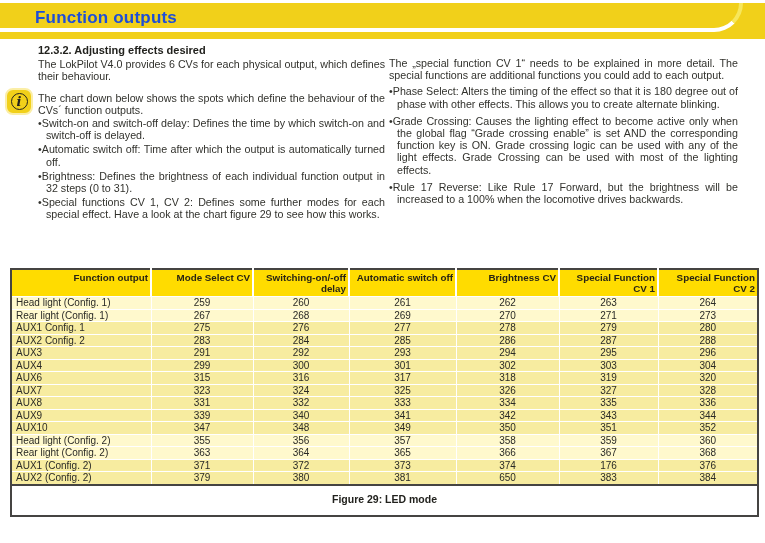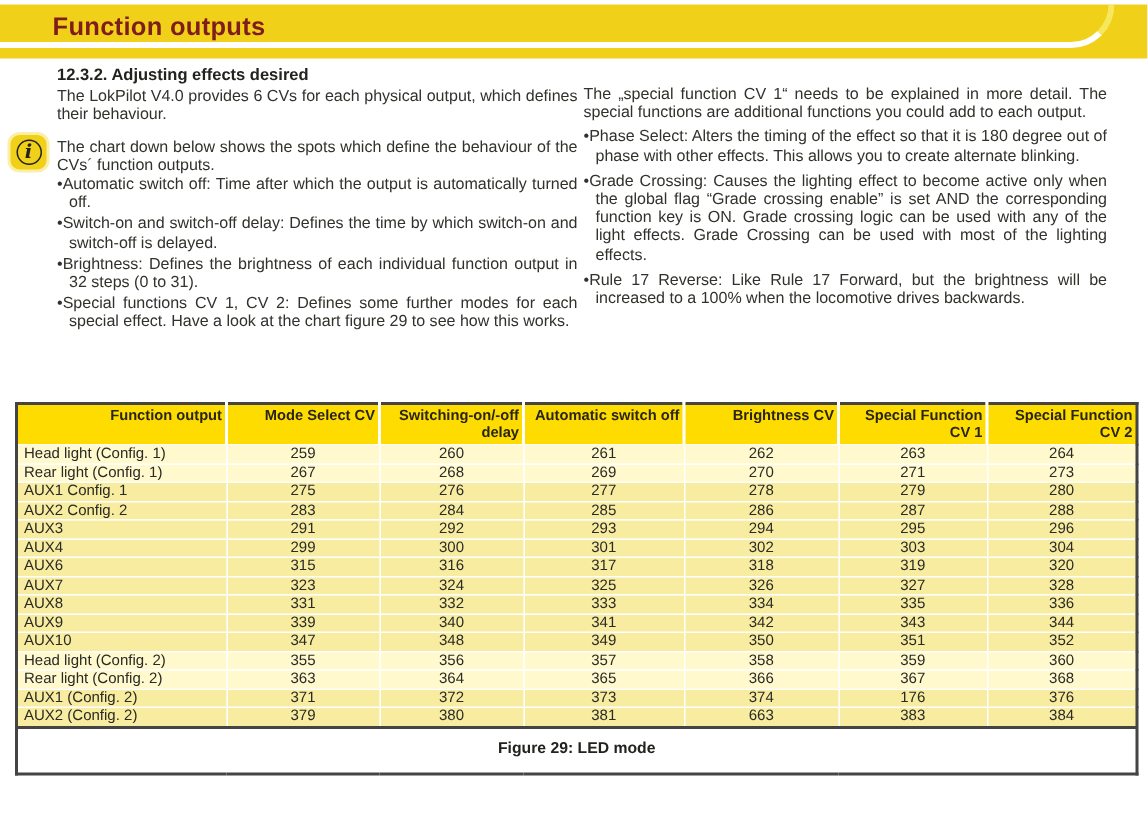--- a/index.html
+++ b/index.html
@@ -22,21 +22,21 @@
   }
   .banner-curve {
     position:absolute; top:0; left:0; right:22px; height:29px;
     border-bottom:4px solid #ffffff;
     border-right:4px solid var(--curve_yellow, #f7e75c);
     border-bottom-right-radius:32px;
   }
   .banner-title {
     position:absolute; left:35px; top:5px;
     font-size:17px; font-weight:bold; letter-spacing:0.2px;
-    color:#7f1d1d;
+    color:#1d4ed8;
   }
 
   
   .doc { position:absolute; font-size:10.7px; line-height:12.2px; color:#32322d; text-align:justify; }
   .col-left  { left:38px;  top:44px; width:347px; }
   .col-right { left:389px; top:57px; width:349px; }
   .sec-heading { font-size:11px; font-weight:bold; margin:0 0 2px 0; color:#22221e; }
   .doc p { margin:0; }
   .doc p.gap { margin-top:9px; }
   .doc ul { margin:1px 0 0 0; padding:0; list-style:none; }
@@ -100,22 +100,22 @@
 
   <div class="info-icon">
     <span class="ring">i</span>
   </div>
 
   <div class="doc col-left">
     <h3 class="sec-heading">12.3.2. Adjusting effects desired</h3>
     <p>The LokPilot V4.0 provides 6 CVs for each physical output, which defines their behaviour.</p>
     <p class="gap">The chart down below shows the spots which define the behaviour of the CVs´ function outputs.</p>
     <ul>
+        <li>Switch-on and switch-off delay: Defines the time by which switch-on and switch-off is delayed.</li>
         <li>Automatic switch off: Time after which the output is automatically turned off.</li>
-        <li>Switch-on and switch-off delay: Defines the time by which switch-on and switch-off is delayed.</li>
         <li>Brightness: Defines the brightness of each individual function output in 32 steps (0 to 31).</li>
         <li>Special functions CV 1, CV 2: Defines some further modes for each special effect. Have a look at the chart figure 29 to see how this works.</li>
       </ul>
   </div>
 
   <div class="doc col-right">
     <p>The „special function CV 1“ needs to be explained in more detail. The special functions are additional functions you could add to each output.</p>
     <p class="gap" style="margin:0 0 4px 0;"></p>
     <ul>
         <li>Phase Select: Alters the timing of the effect so that it is 180 degree out of phase with other effects. This allows you to create alternate blinking.</li>
@@ -270,21 +270,21 @@
           <td>373</td>
           <td>374</td>
           <td>176</td>
           <td>376</td>
         </tr>
         <tr class="row-dark">
           <td class="cell-label">AUX2 (Config. 2)</td>
           <td>379</td>
           <td>380</td>
           <td>381</td>
-          <td>663</td>
+          <td>650</td>
           <td>383</td>
           <td>384</td>
         </tr>
       </tbody>
     <tfoot>
       <tr>
         <td colspan="7">Figure 29: LED mode</td>
       </tr>
     </tfoot>
   </table>

